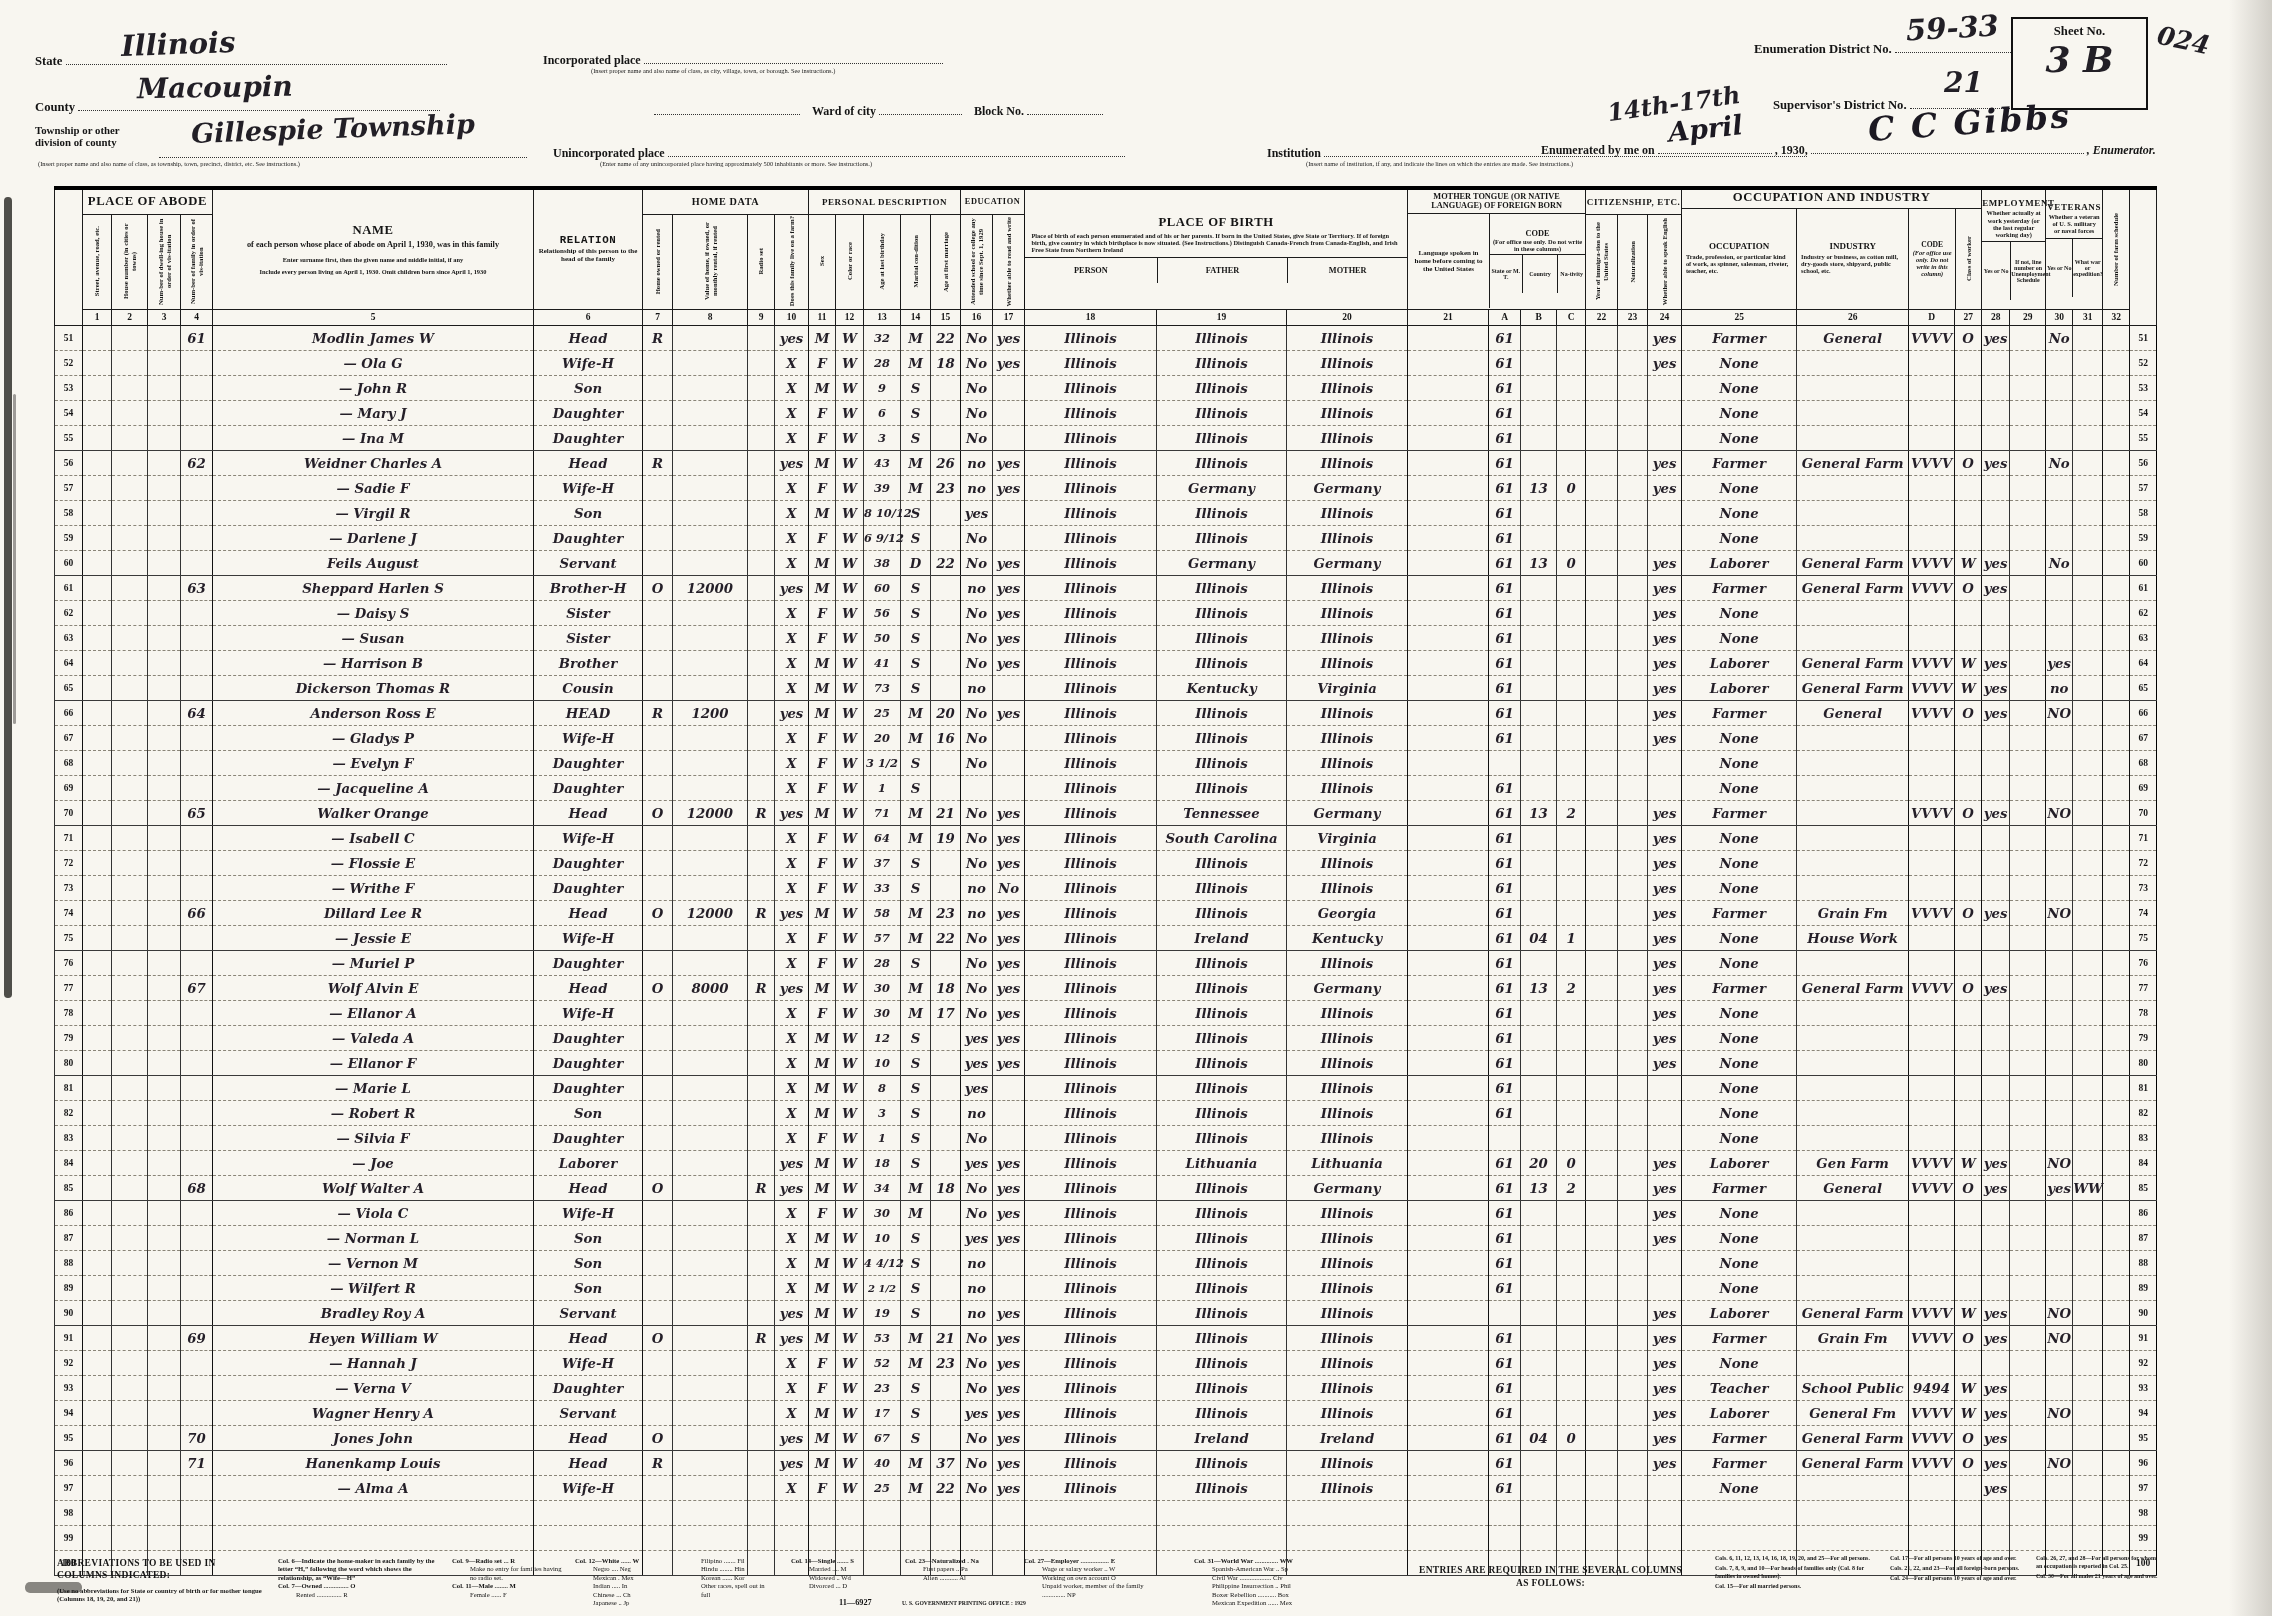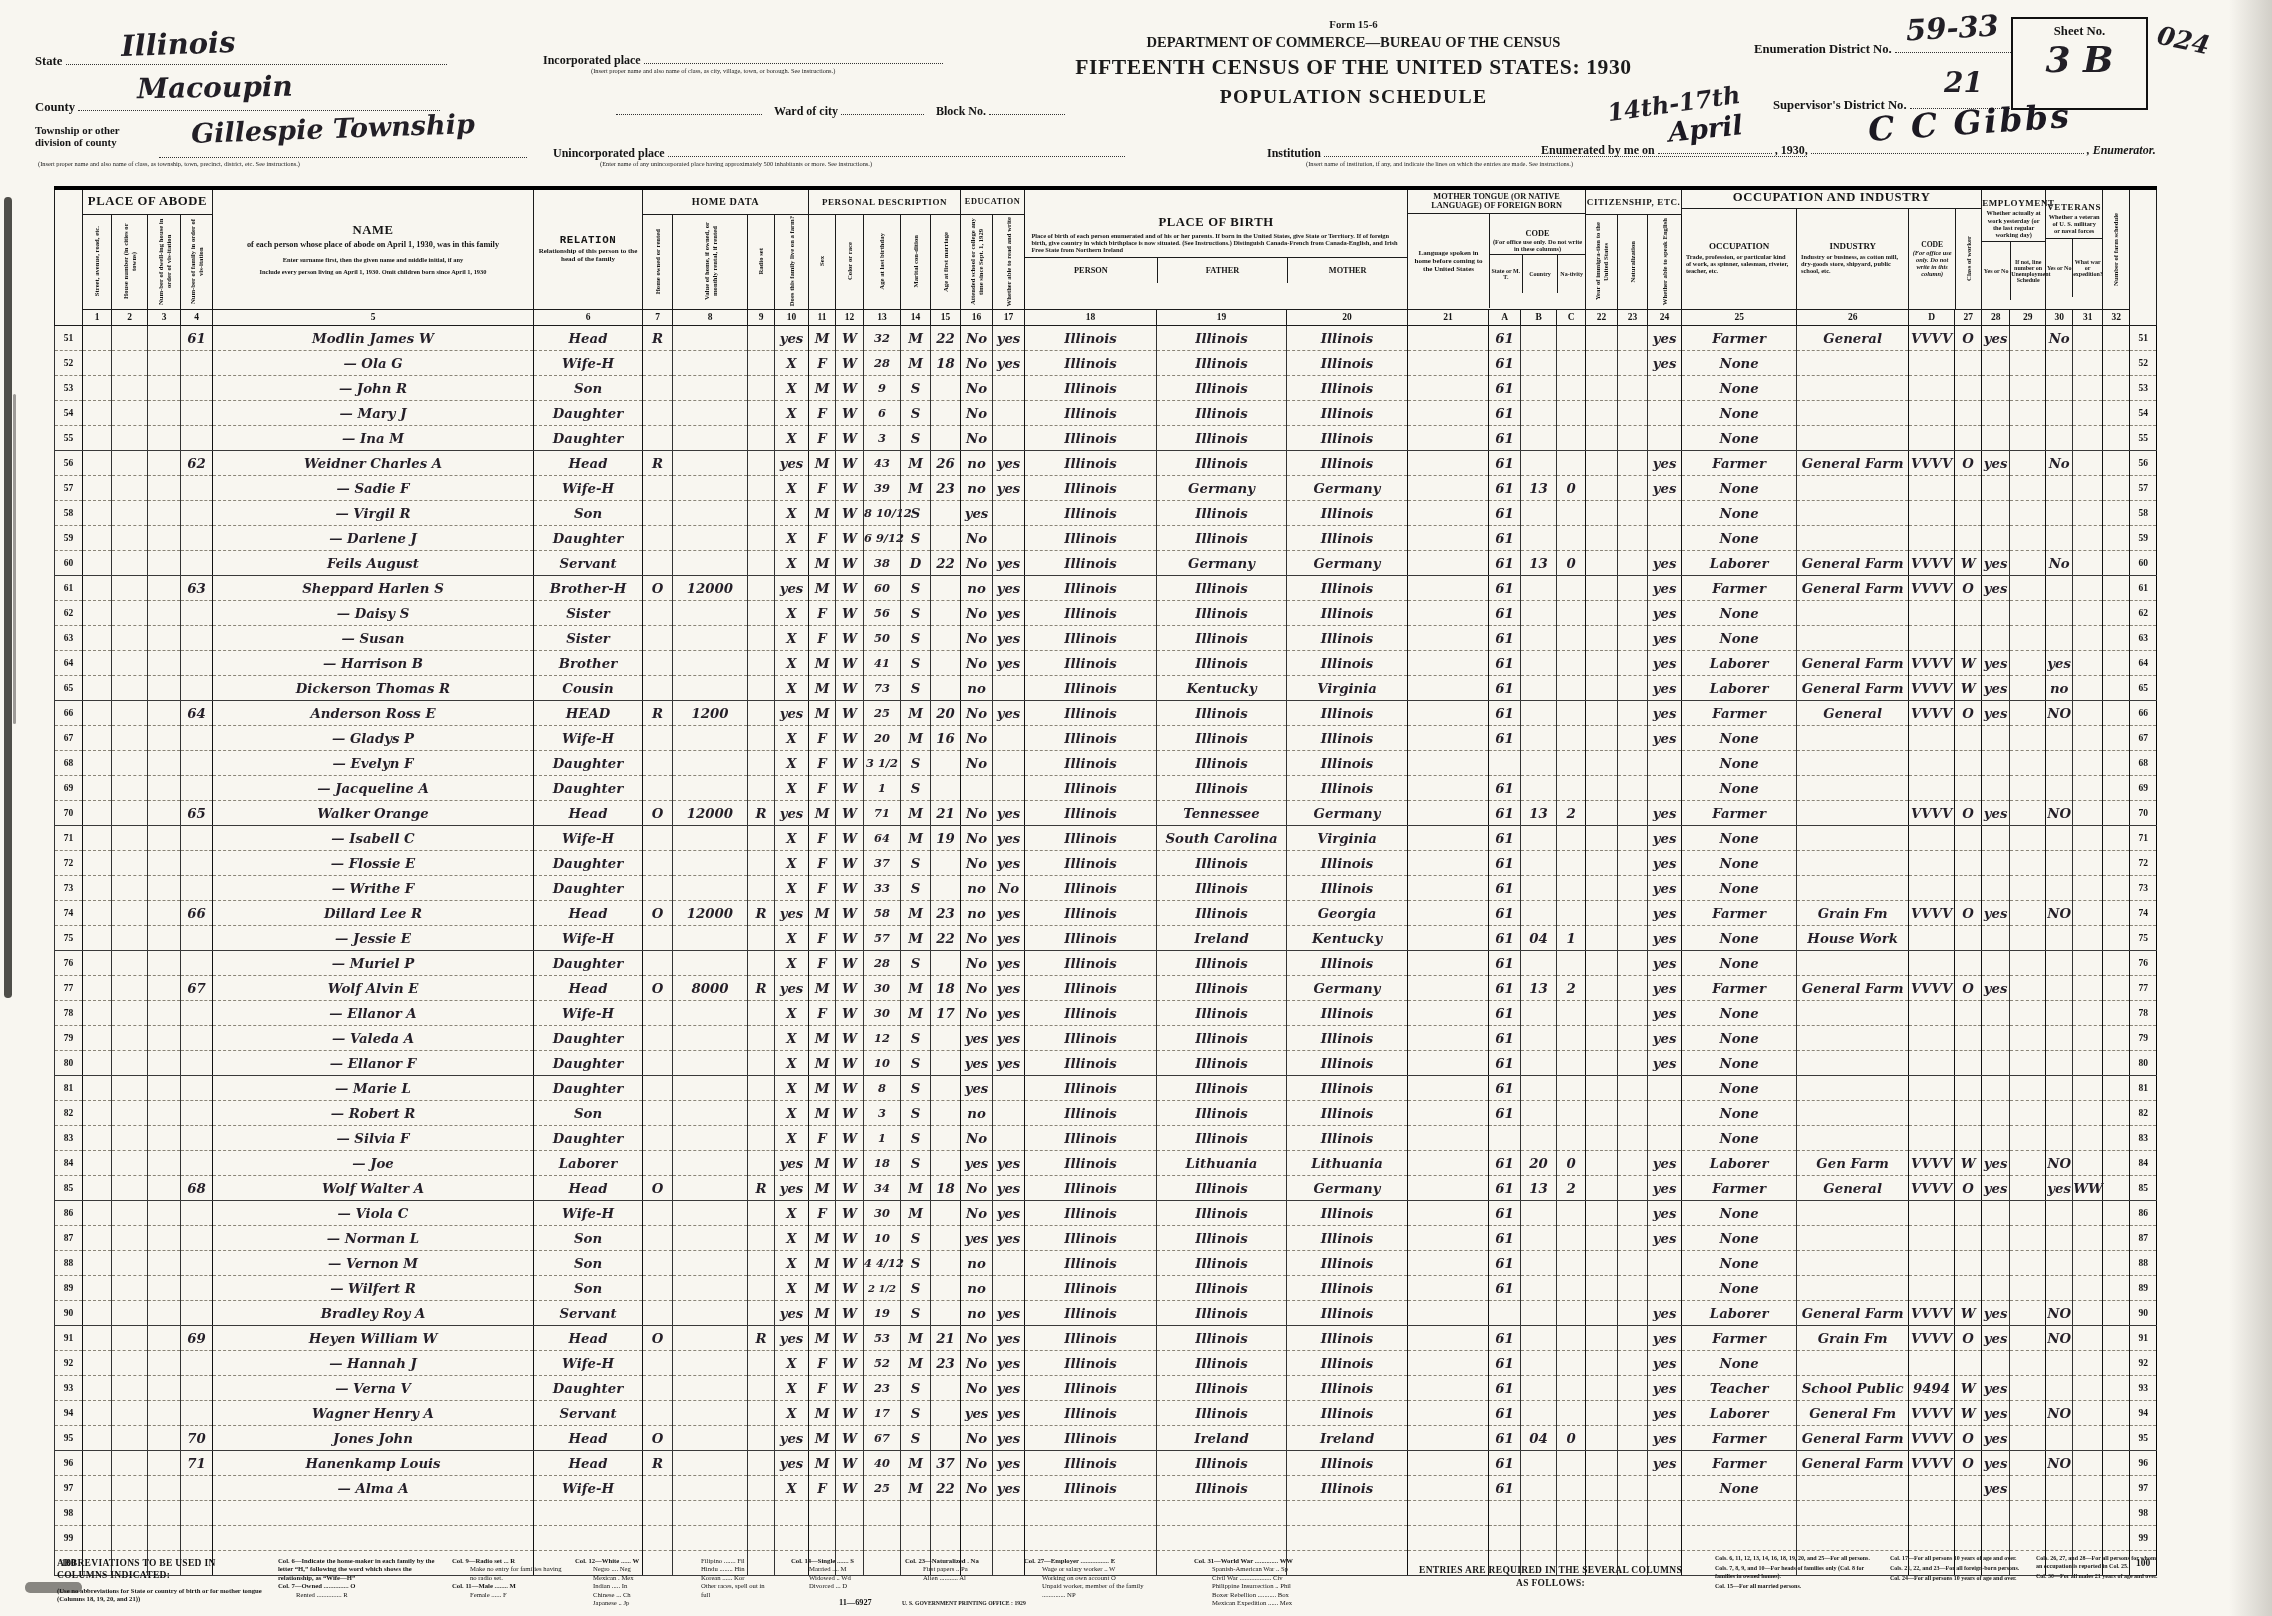--- a/index.html
+++ b/index.html
@@ -43,26 +43,20 @@
 </head>
 <body>
 
 <div class="sheet">
 
   <div class="abs streak" style="left:3.8px;top:197px;width:8.3px;height:801px;opacity:.75;border-radius:3.8px;"></div>
   <div class="abs streak" style="left:12.7px;top:394px;width:3.8px;height:330px;opacity:.4;border-radius:3.8px;"></div>
   <div class="abs" style="right:0;top:0;width:44px;height:1617px;background:linear-gradient(to right,rgba(0,0,0,0),rgba(90,85,75,.25));"></div>
   <div class="abs streak" style="left:25.4px;top:1582px;width:57px;height:11.4px;opacity:.5;border-radius:5.1px;"></div>
 
-  <div class="abs printed" style="left:1055px;top:18px;width:597px;text-align:center;">
-    <div class="b" style="font-size:10.8px;">Form 15-6</div>
-    <div class="b" style="font-size:14.6px;margin-top:3.8px;">DEPARTMENT OF COMMERCE—BUREAU OF THE CENSUS</div>
-    <div class="b" style="font-size:21.6px;margin-top:3.8px;letter-spacing:0.6px;">FIFTEENTH CENSUS OF THE UNITED STATES:  1930</div>
-    <div class="b" style="font-size:19.7px;margin-top:5.1px;letter-spacing:1.3px;">POPULATION SCHEDULE</div>
-  </div>
 
   <div class="abs" style="left:35px;top:51px;font-size:12.7px;">
     <span class="b">State</span>
     <span class="dot" style="width:381px;"></span>
   </div>
   <div class="abs hw" style="left:121px;top:27px;font-size:29px;transform:rotate(-2deg);">Illinois</div>
 
   <div class="abs" style="left:35px;top:97px;font-size:12.7px;">
     <span class="b">County</span>
     <span class="dot" style="width:362px;"></span>
@@ -76,21 +70,21 @@
   <div class="abs" style="left:159px;top:147px;"><span class="dot" style="width:368px;"></span></div>
   <div class="abs hw" style="left:191px;top:113px;font-size:27px;transform:rotate(-2deg);">Gillespie Township</div>
   <div class="abs note" style="left:38px;top:160px;width:508px;font-size:6.4px;">(Insert proper name and also name of class, as township, town, precinct, district, etc.   See instructions.)</div>
 
   <div class="abs" style="left:543px;top:51px;font-size:12px;">
     <span class="b">Incorporated place</span>
     <span class="dot" style="width:299px;"></span>
   </div>
   <div class="abs note" style="left:591px;top:67px;width:394px;font-size:6.4px;">(Insert proper name and also name of class, as city, village, town, or borough.   See instructions.)</div>
 
-  <div class="abs" style="left:616px;top:102px;font-size:12px;">
+  <div class="abs" style="left:654px;top:102px;font-size:12px;">
     <span class="dot" style="width:146px;"></span>
     <span class="b" style="margin-left:9px;">Ward of city</span>
     <span class="dot" style="width:83px;"></span>
     <span class="b" style="margin-left:9px;">Block No.</span>
     <span class="dot" style="width:76px;"></span>
   </div>
 
   <div class="abs" style="left:553px;top:144px;font-size:12px;">
     <span class="b">Unincorporated place</span>
     <span class="dot" style="width:457px;"></span>

